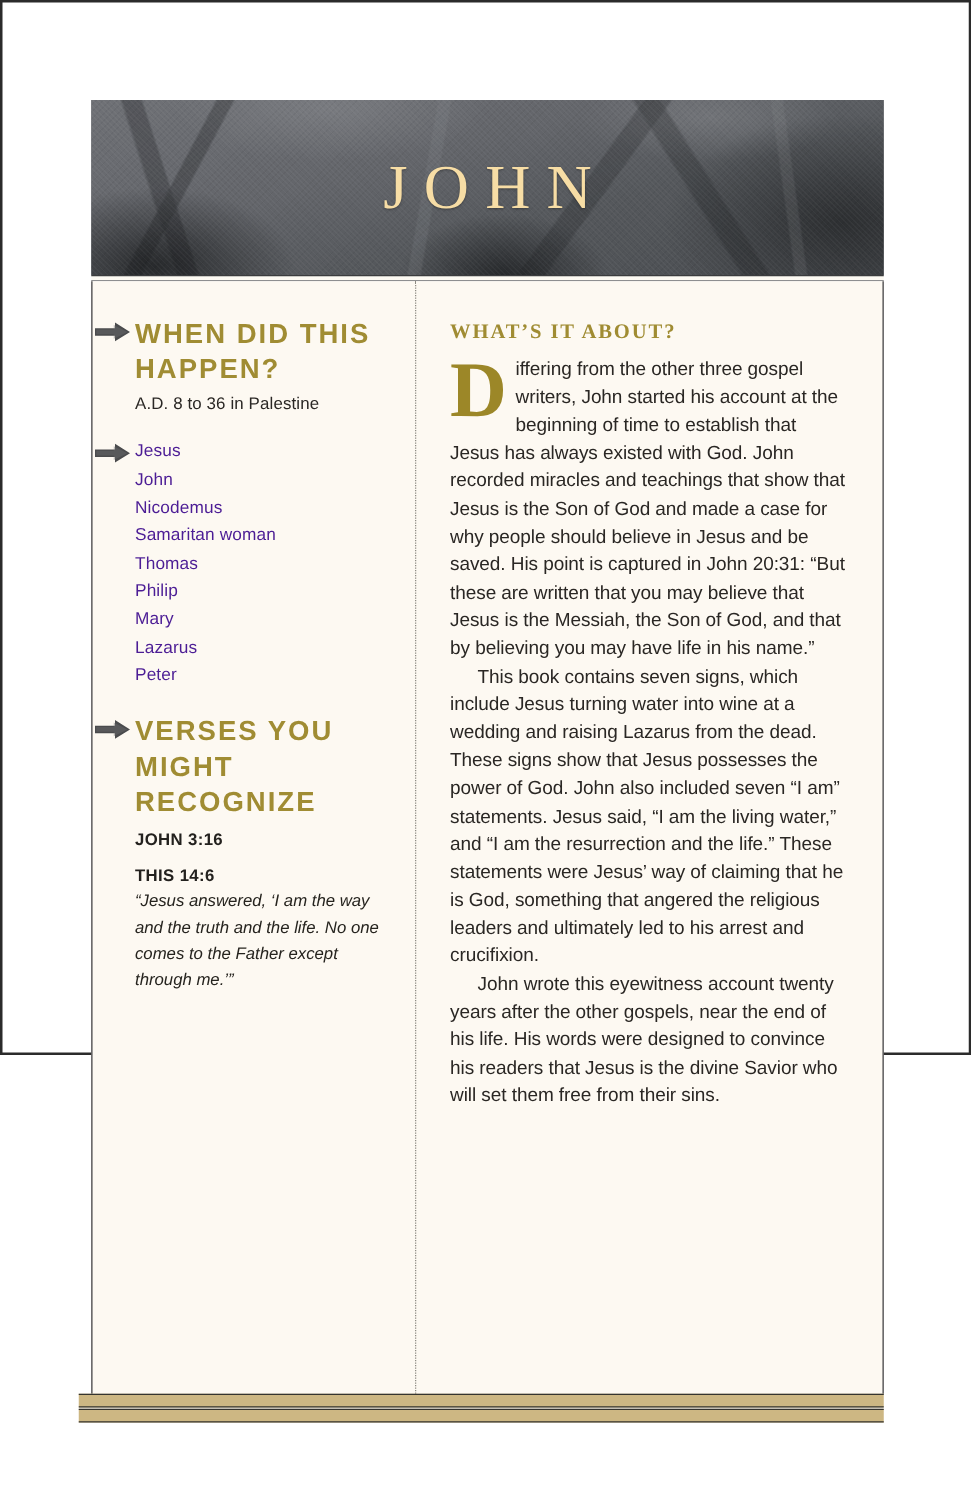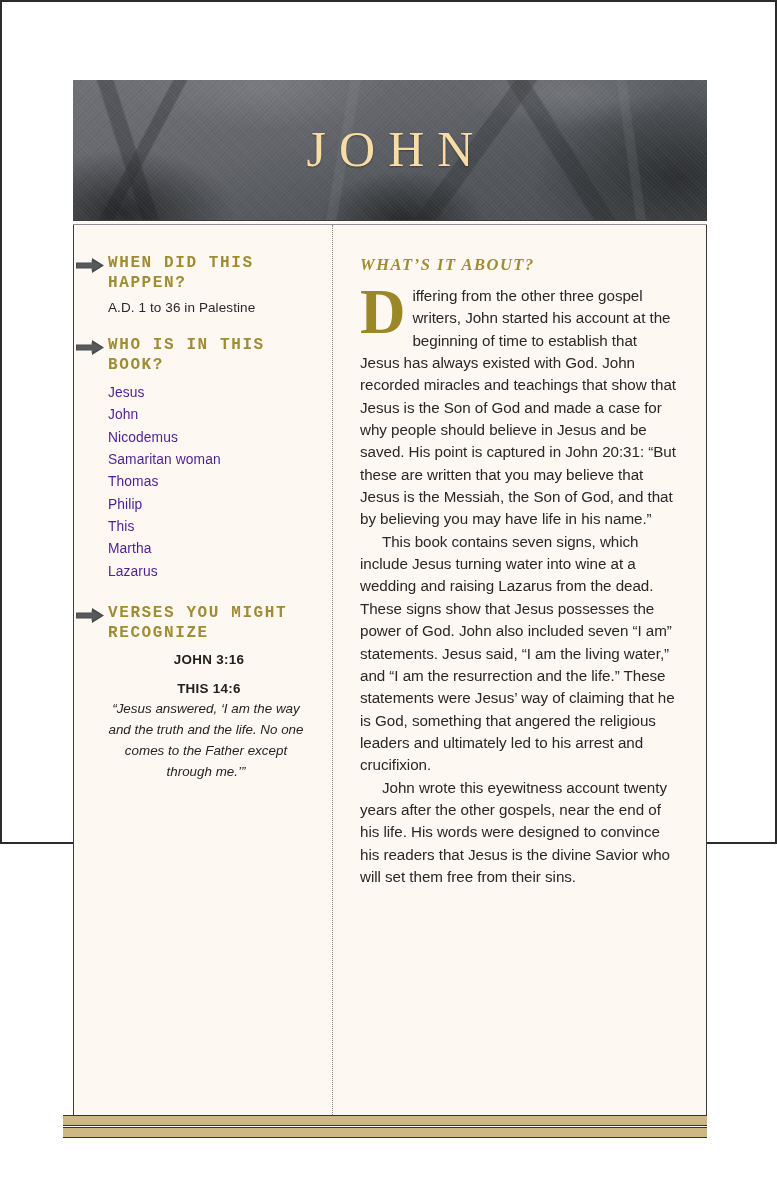--- a/index.html
+++ b/index.html
@@ -132,23 +132,23 @@
 
   .arrow-icon {
     position: absolute;
     left: -32px;
     top: 4px;
     width: 28px;
     height: 17px;
   }
 
   .sec-heading {
-    font-family: Liberation Mono, monospace;
+    font-family: Liberation Sans, sans-serif;
     font-weight: bold;
-    font-size: 16px;
+    font-size: 22px;
     letter-spacing: 1.6px;
     line-height: 1.28;
     color: #a08c33;
     text-transform: uppercase;
     margin: 0 0 6px 0;
     max-width: 200px;
   }
 
   .sub-note {
     font-size: 13.5px;
@@ -162,21 +162,21 @@
     margin: 2px 0 0 0;
     padding: 0;
   }
   .people-list li {
     font-size: 13.8px;
     color: #4c1d95;
     line-height: 1.62;
     letter-spacing: .1px;
   }
 
-  .verse-block { margin-top: 14px; text-align: center; }
+  .verse-block { margin-top: 14px; }
   .verse-block:first-of-type { margin-top: 8px; }
   .verse-ref {
     font-size: 13.4px;
     font-weight: bold;
     color: #23211e;
     letter-spacing: .3px;
     margin: 0 0 2px 0;
   }
   .verse-text {
     font-size: 13.4px;
@@ -189,21 +189,20 @@
 
   
   .about-heading {
     font-family: "Liberation Serif", "DejaVu Serif", serif;
     font-weight: bold;
     font-size: 16.5px;
     letter-spacing: 1.5px;
     color: #a08c33;
     text-transform: uppercase;
     margin: 0 0 10px 0;
-    font-style: italic;
   }
   .about-body p {
     font-size: 15.2px;
     line-height: 1.47;
     color: #2a2724;
     margin: 0;
     text-indent: 22px;
     letter-spacing: -.05px;
   }
   .about-body p.first { text-indent: 0; }
@@ -255,41 +254,40 @@
       <div class="col-left">
 
         <div class="sec">
           <span class="arrow-icon">
             <svg viewBox="0 0 28 17" width="28" height="17" aria-hidden="true">
               <path d="M0 5.5 L16 5.5 L16 1 L28 8.5 L16 16 L16 11.5 L0 11.5 Z" fill="#4a4b4d"></path>
               <path d="M1 6.6 L15 6.6 L15 3 L26 8.5 L15 14 L15 10.4 L1 10.4 Z" fill="#6a6b6d" opacity=".45"></path>
             </svg>
           </span>
           <h2 class="sec-heading">WHEN DID THIS HAPPEN?</h2>
-          <p class="sub-note">A.D. 1 to 36 in Palestine</p>
+          <p class="sub-note">A.D. 8 to 36 in Palestine</p>
         </div>
 
         <div class="sec">
           <span class="arrow-icon">
             <svg viewBox="0 0 28 17" width="28" height="17" aria-hidden="true">
               <path d="M0 5.5 L16 5.5 L16 1 L28 8.5 L16 16 L16 11.5 L0 11.5 Z" fill="#4a4b4d"></path>
               <path d="M1 6.6 L15 6.6 L15 3 L26 8.5 L15 14 L15 10.4 L1 10.4 Z" fill="#6a6b6d" opacity=".45"></path>
             </svg>
           </span>
-          <h2 class="sec-heading">WHO IS IN THIS BOOK?</h2>
           <ul class="people-list">
             <li>Jesus</li>
             <li>John</li>
             <li>Nicodemus</li>
             <li>Samaritan woman</li>
             <li>Thomas</li>
             <li>Philip</li>
-            <li>This</li>
-            <li>Martha</li>
+            <li>Mary</li>
             <li>Lazarus</li>
+            <li>Peter</li>
           </ul>
         </div>
 
         <div class="sec">
           <span class="arrow-icon">
             <svg viewBox="0 0 28 17" width="28" height="17" aria-hidden="true">
               <path d="M0 5.5 L16 5.5 L16 1 L28 8.5 L16 16 L16 11.5 L0 11.5 Z" fill="#4a4b4d"></path>
               <path d="M1 6.6 L15 6.6 L15 3 L26 8.5 L15 14 L15 10.4 L1 10.4 Z" fill="#6a6b6d" opacity=".45"></path>
             </svg>
           </span>

